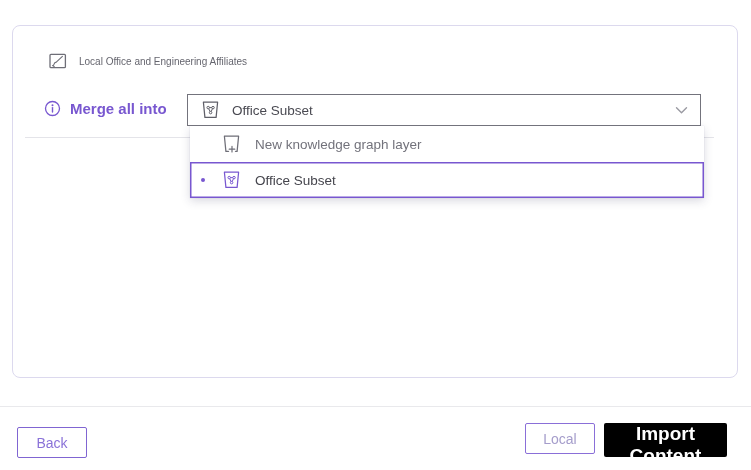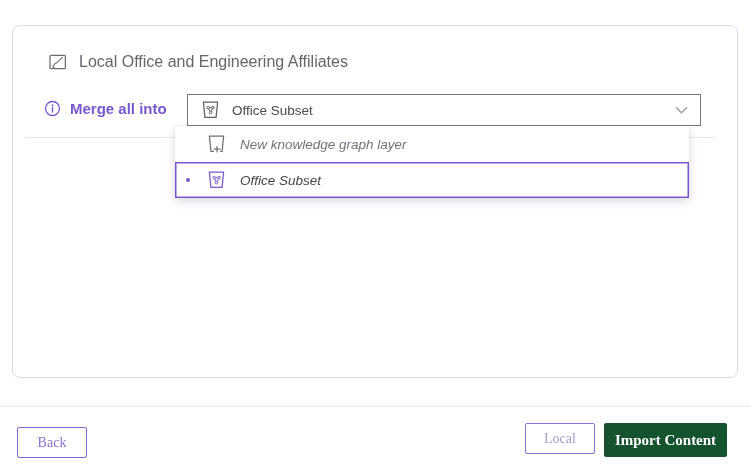--- a/index.html
+++ b/index.html
@@ -11,70 +11,70 @@
     background:#ffffff; border:1px solid #dcd9ee; border-radius:8px;
   }
   .panel-divider {
     position:absolute; left:25px; top:137px; width:689px; height:1px;
     background:#e4e4e9; z-index:1;
   }
 
   .row-source {
     position:absolute; left:49px; top:53px; display:flex; align-items:center; gap:12px;
   }
-  .row-source .label { color:#65656e; font-size:16px; }
+  .row-source .label { color:#65656e; font-size:10px; }
 
   .row-merge {
     position:absolute; left:44px; top:100px; display:flex; align-items:center; gap:9px;
   }
   .row-merge .label { color:#7857d0; font-size:15px; font-weight:bold; }
 
   .select-box {
     position:absolute; left:187px; top:94px; width:514px; height:32px;
     background:#ffffff; border:1px solid #73737c;
     display:flex; align-items:center; padding:0 12px; gap:11px;
     z-index:3; cursor:pointer;
   }
   .select-box .value { color:#4a4a52; font-size:13.5px; flex:1; }
 
   .menu {
-    position:absolute; left:175px; top:126px; width:514px;
+    position:absolute; left:190px; top:126px; width:514px;
     background:#ffffff; box-shadow:0 3px 9px rgba(50,50,90,0.18), 0 0 1px rgba(50,50,90,0.2);
-    z-index:2; padding:0;font-style:italic;
+    z-index:2; padding:0;
   }
   .menu-item {
     position:relative; height:36px; display:flex; align-items:center; gap:13px;
     padding-left:31px; cursor:pointer; background:#ffffff;
   }
   .menu-item .label { color:#72727b; font-size:13.5px; }
   .menu-item.selected { box-shadow: inset 0 0 0 1.5px #7857d0; }
   .menu-item.selected .label { color:#45454d; }
   .menu-item .bullet {
     position:absolute; left:11px; top:16px; width:4px; height:4px;
     border-radius:50%; background:#7857d0;
   }
 
   .footer-divider {
     position:absolute; left:0; top:406px; width:751px; height:1px; background:#e9e9ec;
   }
-  button { font-family:Liberation Serif, serif; cursor:pointer; }
+  button { font-family:Liberation Sans, sans-serif; cursor:pointer; }
   .btn-back {
     position:absolute; left:17px; top:427px; width:70px; height:31px;
     background:#ffffff; border:1.5px solid #8065d2; border-radius:2px;
     color:#8a72d8; font-size:14px;
   }
   .btn-cancel {
     position:absolute; left:525px; top:423px; width:70px; height:31px;
     background:#ffffff; border:1.5px solid #8a6fd8; border-radius:2px;
     color:#a59dcb; font-size:14px;
   }
   .btn-import {
     position:absolute; left:604px; top:423px; width:123px; height:34px;
-    background:#14532d; border:none; border-radius:2px;
-    color:#ffffff; font-size:15px; font-weight:bold;
+    background:#000000; border:none; border-radius:2px;
+    color:#ffffff; font-size:19px; font-weight:bold;
   }
 
   .icon { display:inline-flex; align-items:center; justify-content:center; }
 </style>
 </head>
 <body>
 
 <div class="panel"></div>
 <div class="panel-divider"></div>
 

